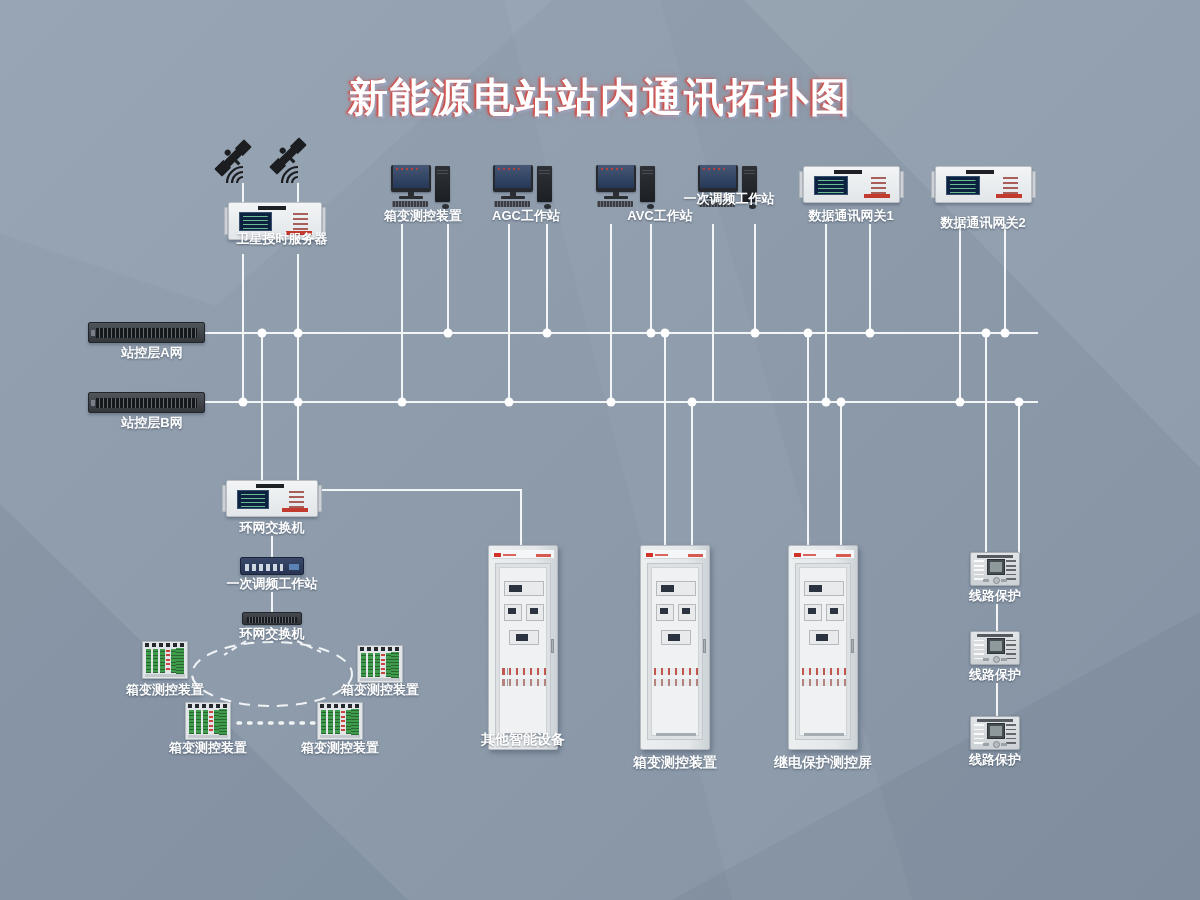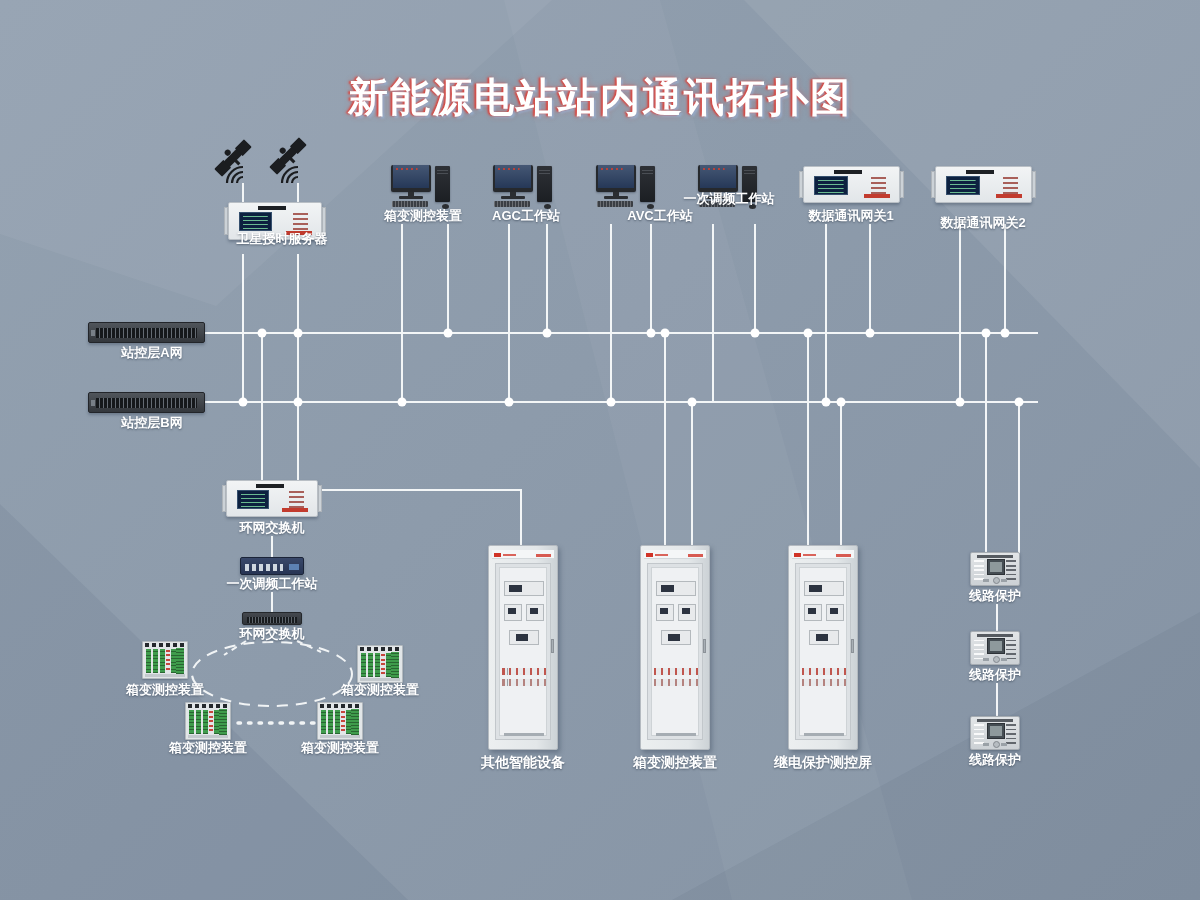--- a/index.html
+++ b/index.html
@@ -382,21 +382,21 @@
       <i class="mBs"></i>
     <i class="mC"></i>
       <i class="mCs"></i>
     <i class="mD"></i>
       <i class="mDs"></i>
     <i class="t1"></i>
       <i class="t2"></i>
     <i class="btx"></i>
       <i class="hdl"></i>
   </div>
-  <div class="lbl big" style="left:523px;top:754px;">其他智能设备</div>
+  <div class="lbl big" style="left:523px;top:731px;">其他智能设备</div>
 
   <div class="dev cab" style="left:640px;top:545px;">
     <i class="hdr"></i>
       <i class="logo"></i>
       <i class="logo2"></i>
       <i class="rtx"></i>
     <i class="frame"></i>
       <i class="recess"></i>
     <i class="mA"></i>
       <i class="mAs"></i>

